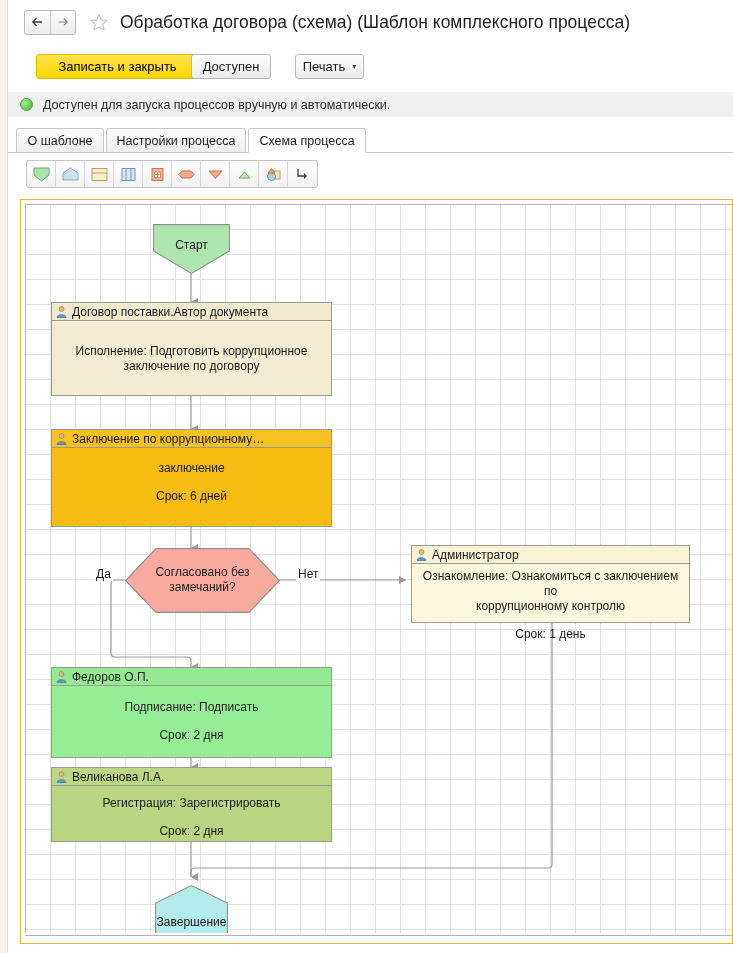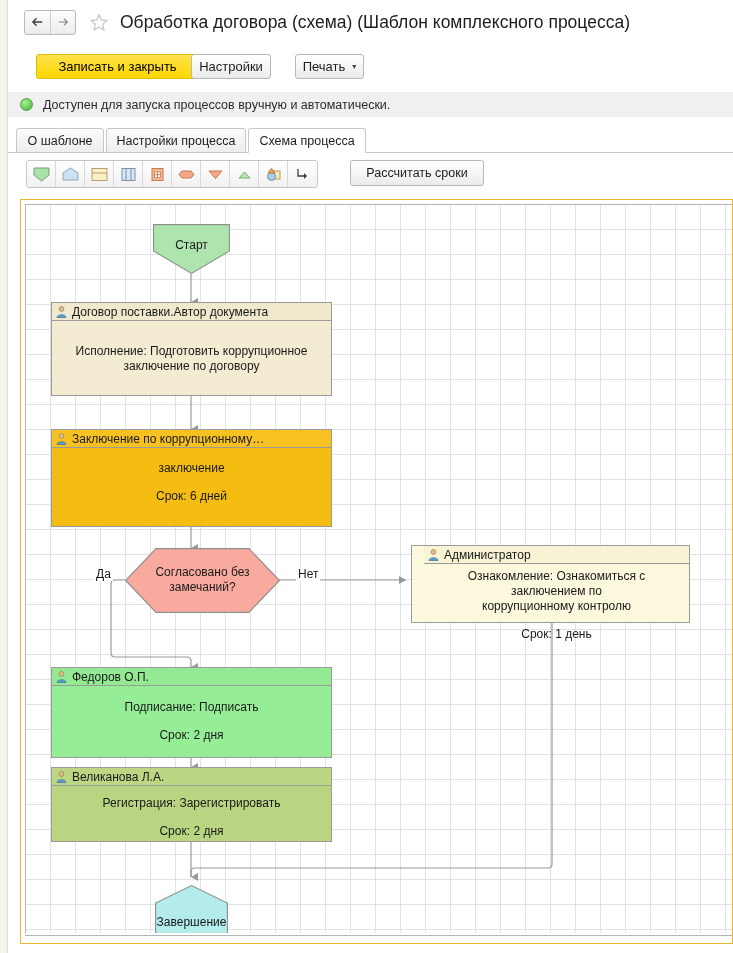--- a/index.html
+++ b/index.html
@@ -158,21 +158,21 @@
   }
   .node-body .line1{line-height:15px;}
   .node-body .line2{margin-top:13px;line-height:15px;}
 
   
   .n-cream .node-head{background:#f0e9cd;}
   .n-cream{background:#f3ecd2;}
   .n-amber .node-head{background:#f7c221;}
   .n-amber{background:#f5bc11;}
   .n-lightyellow .node-head{background:#f7f3d4;}
-  .n-lightyellow{background:#fbf8dd;padding-left:12px;}
+  .n-lightyellow{background:#fbf8dd;}
   .n-green .node-head{background:#93ea93;}
   .n-green{background:#95ee95;}
   .n-olive .node-head{background:#bcd684;}
   .n-olive{background:#b9d581;}
 
   
   .term-label{
     position:absolute;width:100%;text-align:center;font-size:12px;color:#1a1a1a;
   }
   .hex-label{
@@ -209,21 +209,21 @@
   <div class="star">
     <svg width="20" height="19" viewBox="0 0 20 19">
       <path d="M10 1.5 L12.3 7 L18 7.5 L13.7 11.3 L15 17 L10 14 L5 17 L6.3 11.3 L2 7.5 L7.7 7 Z" fill="none" stroke="#c9c9c9" stroke-width="1.3" stroke-linejoin="round"></path>
     </svg>
   </div>
   <div class="page-title">Обработка договора (схема) (Шаблон комплексного процесса)</div>
 </div>
 
 <div class="cmdbar">
   <button class="btn primary">Записать и закрыть</button>
-  <button class="btn b2">Настройки</button>
+  <button class="btn b2">Доступен</button>
   <button class="btn b3">
     <span>Печать</span>
     <span class="caret">▾</span>
   </button>
 </div>
 
 <div class="statusbar">
   <div class="status-dot"></div>
   <div class="status-text">Доступен для запуска процессов вручную и автоматически.</div>
 </div>
@@ -292,21 +292,20 @@
         </svg>
     </div>
     <div class="iconbtn">
       <svg width="19" height="15" viewBox="0 0 19 15">
           <path d="M5 2 V9 H13" stroke="#3c3c3c" stroke-width="1.3" fill="none"></path>
           <path d="M11 6 L14 9 L11 12 Z" fill="#3c3c3c"></path>
         </svg>
     </div>
   </div>
 
-  <div class="calcbtn">Рассчитать сроки</div>
 </div>
 
 <div class="vscroll"></div>
 
 <div class="canvas-outer">
   <div class="canvas-inner">
 
     <svg class="svg-layer">
       <defs>
         <marker id="arrDown" markerWidth="9" markerHeight="9" refX="4.5" refY="8" orient="auto" markerUnits="userSpaceOnUse">

